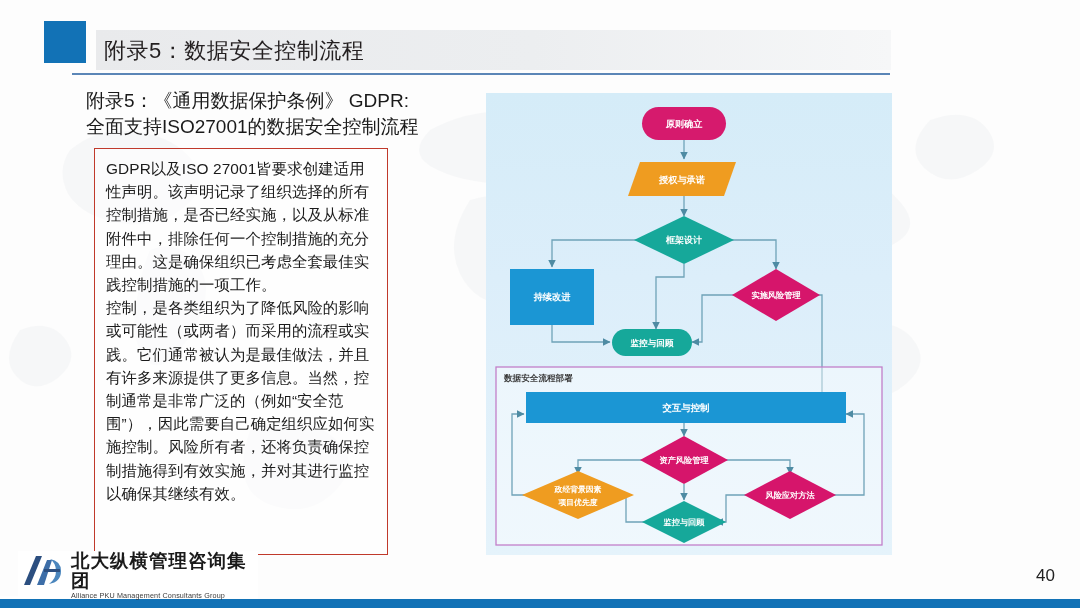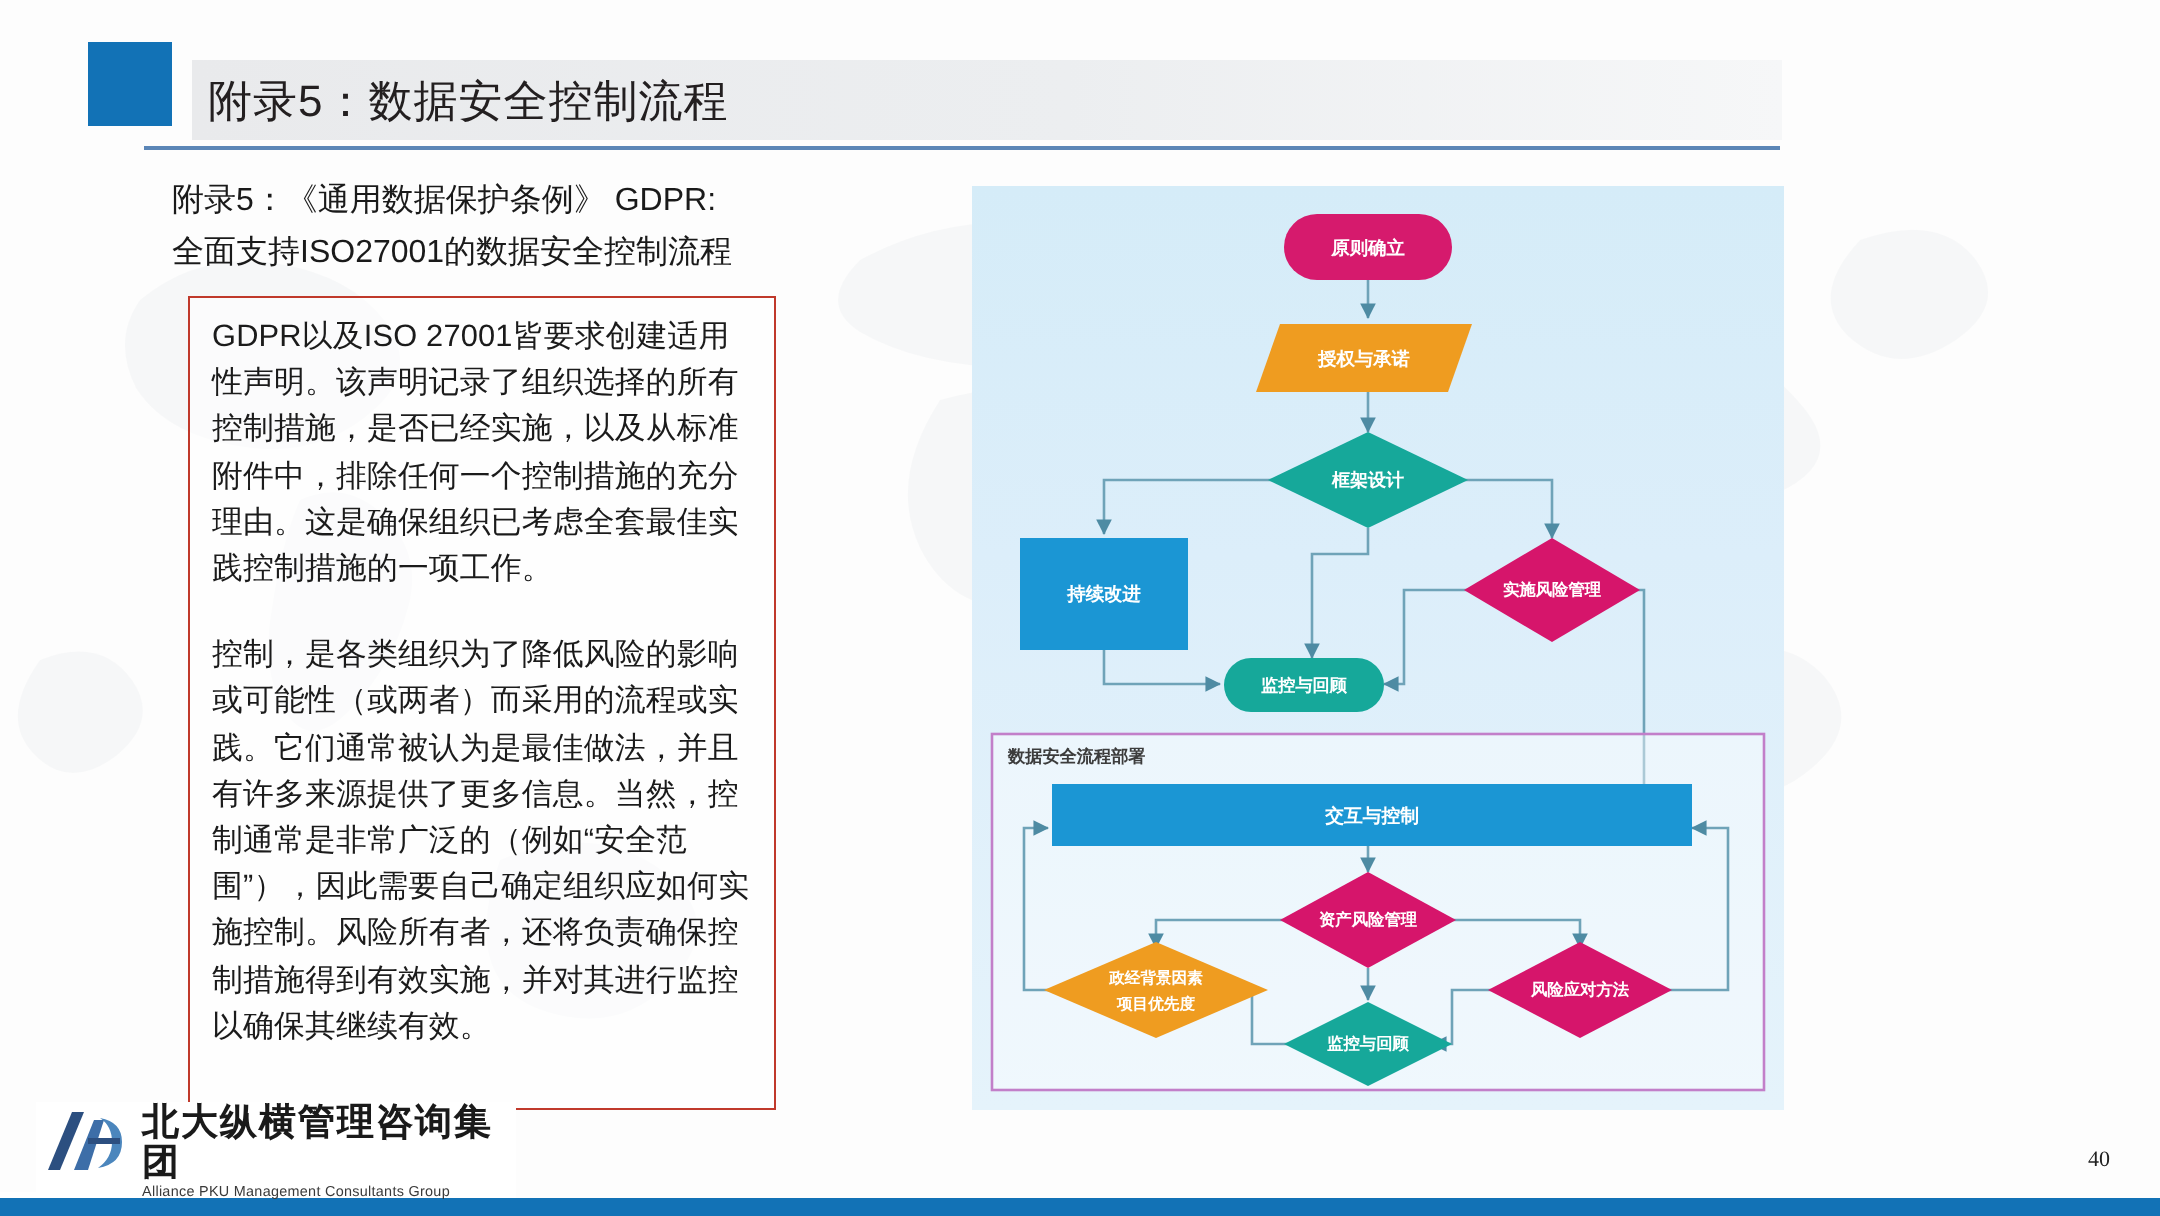--- a/index.html
+++ b/index.html
@@ -37,39 +37,39 @@
     white-space:nowrap;
   }
   #header-rule{
     position:absolute;left:72px;top:73px;width:818px;height:2px;
     background:#5b86b7;
   }
 
   
   #subtitle{
     position:absolute;left:86px;top:88px;width:380px;
-    font-size:16px;color:#1a1a1a;line-height:26px;
+    font-size:19px;color:#1a1a1a;line-height:26px;
   }
 
   
   #textbox{
     position:absolute;left:94px;top:148px;width:294px;height:407px;
     border:1.4px solid #c0392b;
     background:rgba(255,255,255,0.55);
     box-sizing:border-box;
     padding:8px 9px 6px 11px;
   }
   #textbox p{
     margin:0;
     font-size:15.4px;
     line-height:23.2px;
     color:#1b1b1b;
     letter-spacing:.1px;
   }
-  #textbox p.gap{margin-top:20px;}
+  #textbox p.gap{}
 
   
   #diagram{
     position:absolute;left:486px;top:93px;width:406px;height:462px;
     background:linear-gradient(to bottom,#d5ecf8 0%,#dceefa 40%,#e5f3fb 100%);
   }
   #diagram svg{display:block;width:406px;height:462px;}
   .nodelabel{
     font-family:"Liberation Sans","DejaVu Sans",sans-serif;
     fill:#ffffff;font-weight:bold;
@@ -93,21 +93,21 @@
     position:absolute;left:18px;bottom:11px;width:240px;height:46px;
     background:#ffffff;
     display:flex;align-items:flex-start;
   }
   #logo-mark{width:46px;height:40px;flex:0 0 auto;margin-left:2px;}
   #logo-text{margin-left:5px;}
   #logo-cn{font-size:18.5px;font-weight:bold;color:#1a1a1a;letter-spacing:1px;line-height:20px;}
   #logo-en{font-size:7.2px;font-weight:normal;color:#3a3a3a;letter-spacing:.15px;line-height:10px;}
   #pagenum{
     position:absolute;right:25px;bottom:22px;
-    font-size:11px;color:#222;font-family:Liberation Serif, serif;
+    font-size:17px;color:#222;
   }
 </style>
 </head>
 <body>
 
 <div id="slide">
 
   <div class="wm">
     <svg viewBox="0 0 1080 608" preserveAspectRatio="none">
       <g fill="#dfe3e6">

